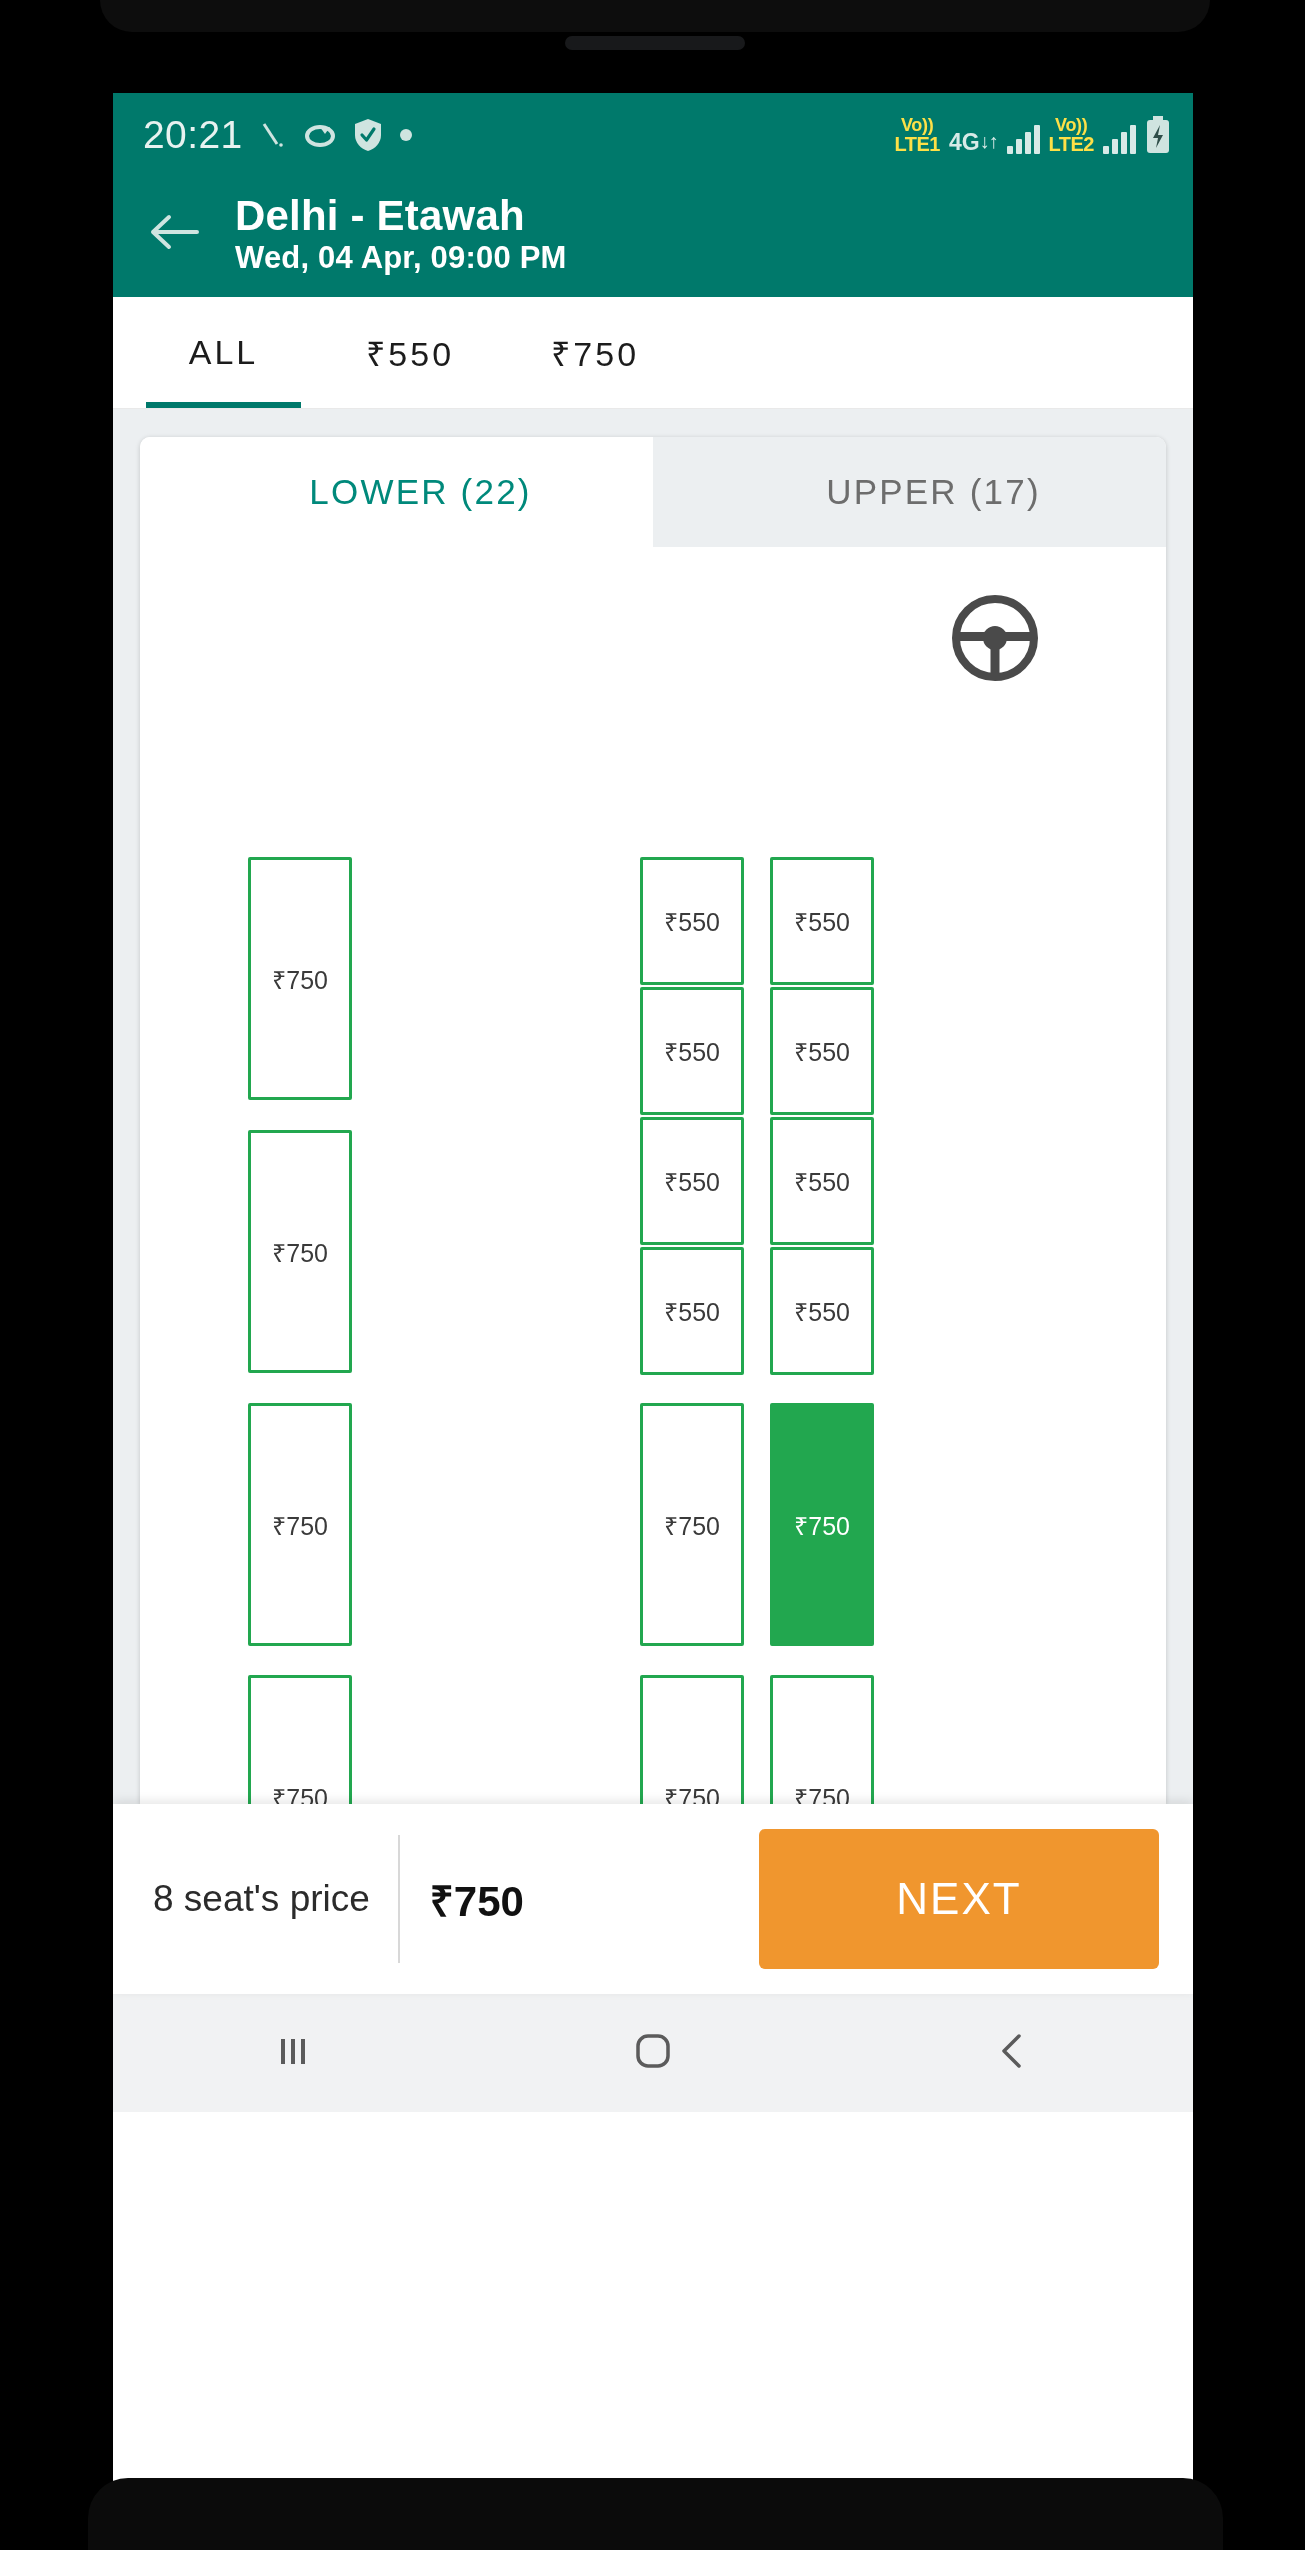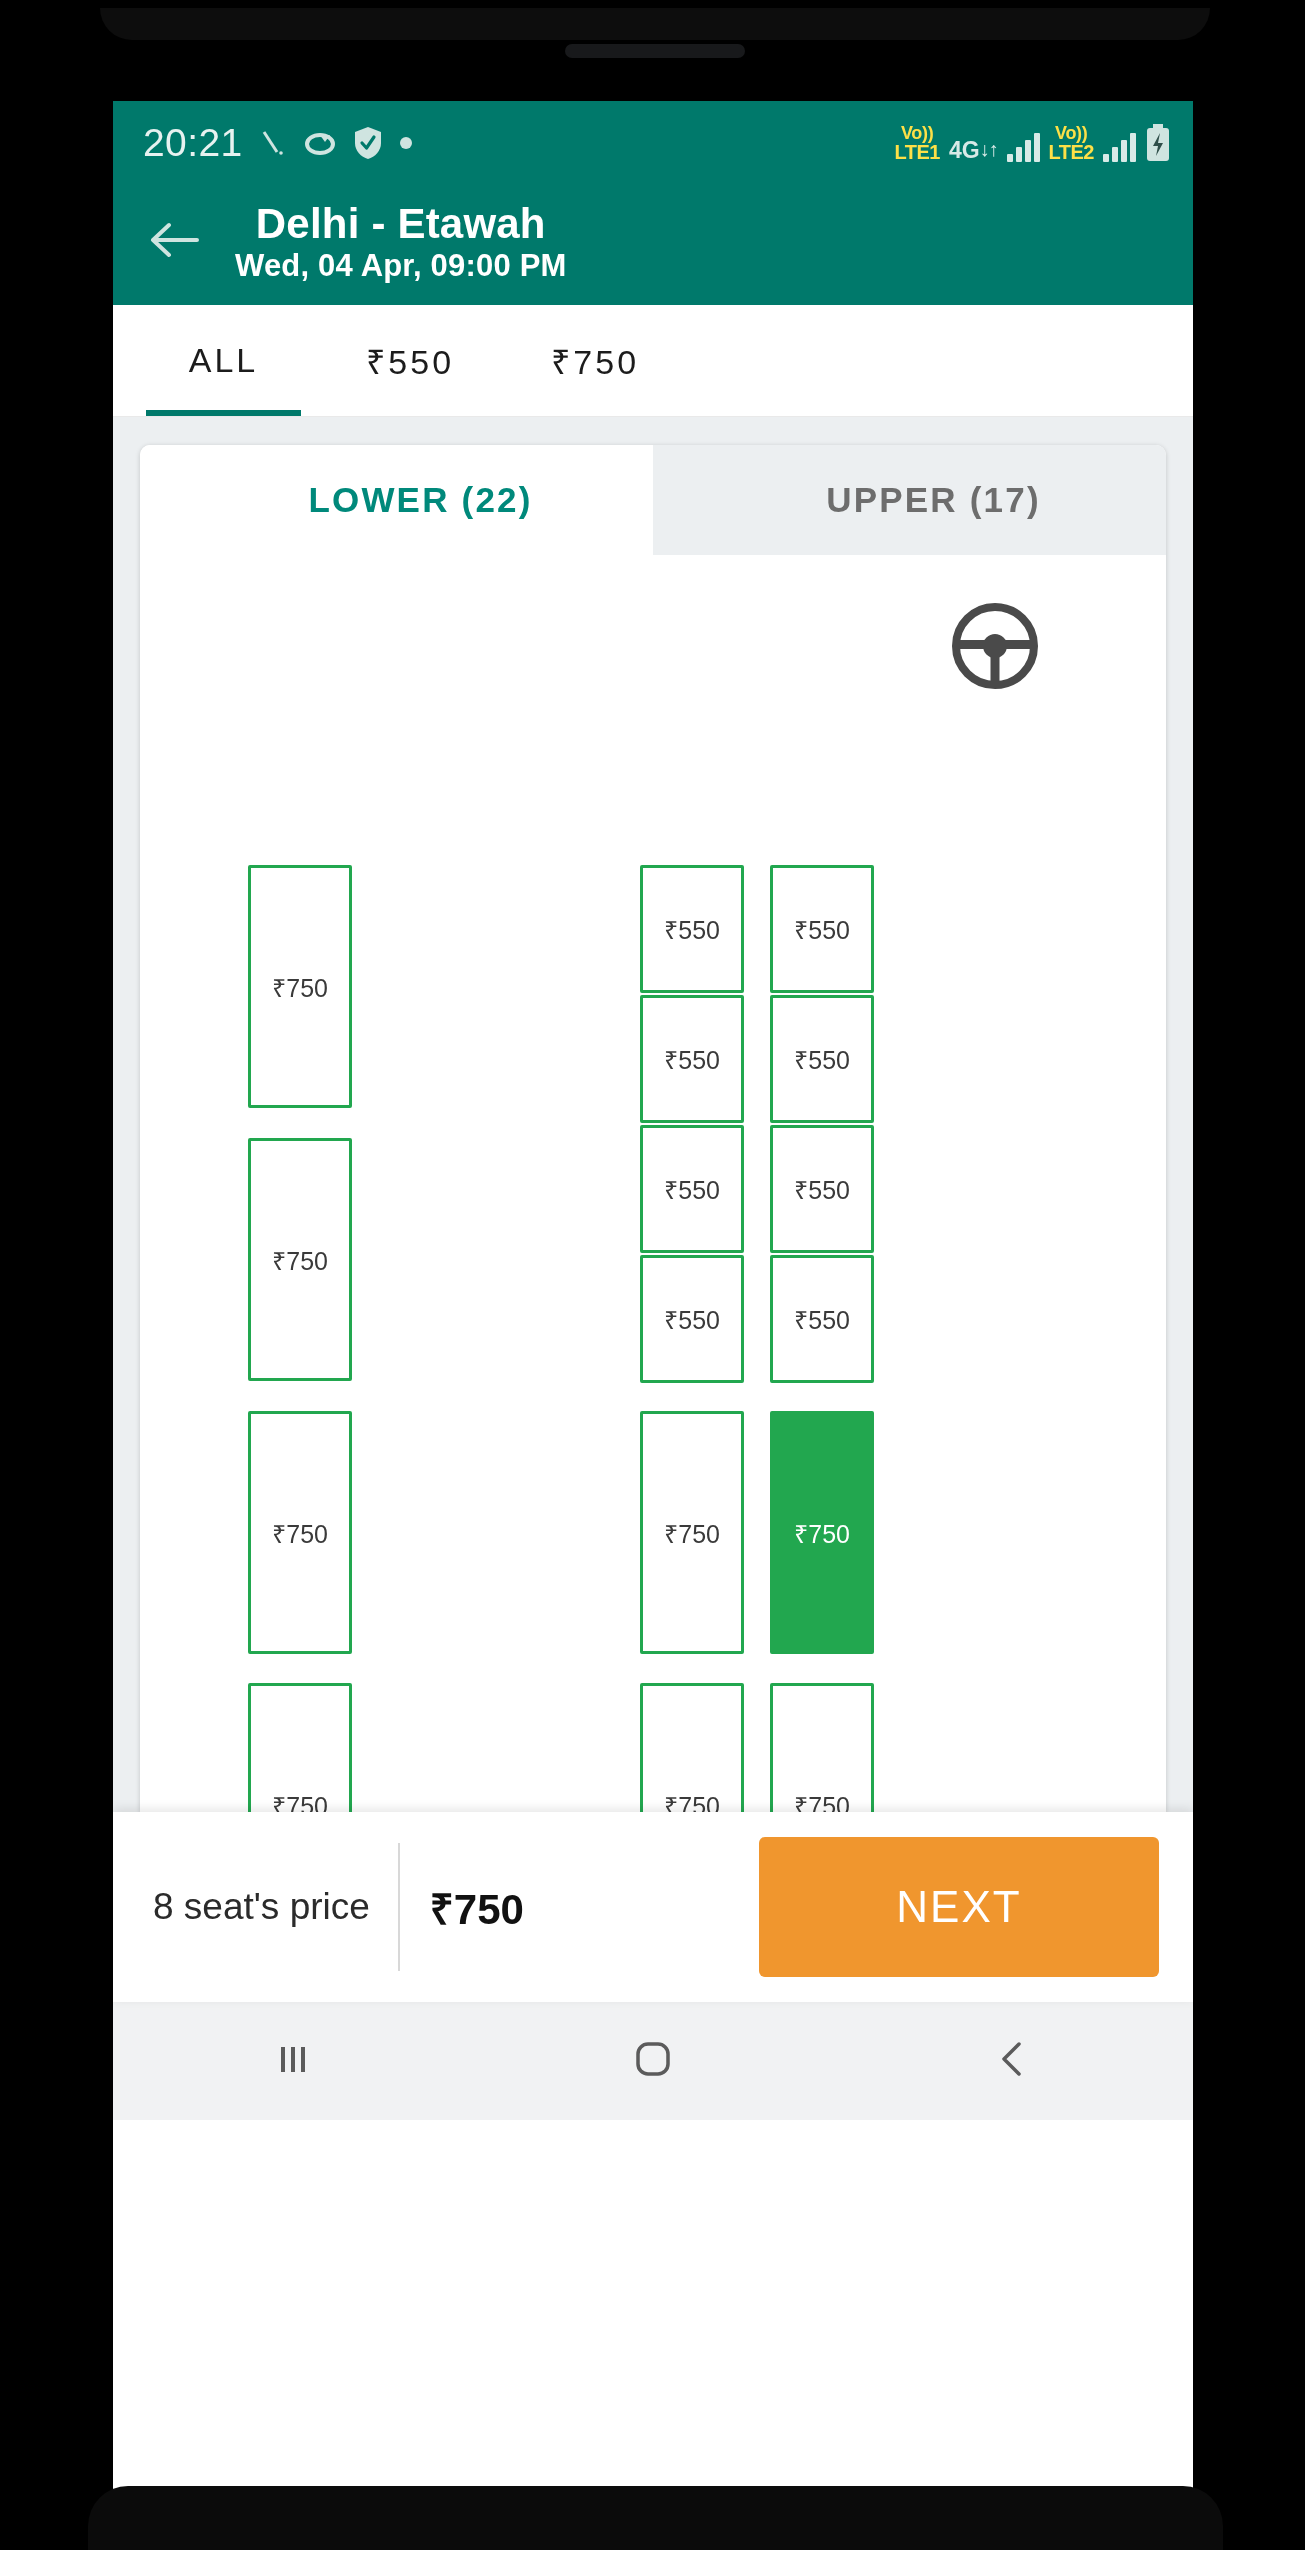--- a/index.html
+++ b/index.html
@@ -1,23 +1,22 @@
 <!DOCTYPE html>
 <html><head>
 <meta charset="utf-8">
 <style>
   * { margin:0; padding:0; box-sizing:border-box; }
   html,body { width:1305px; height:2550px; background:#000; overflow:hidden; }
   body { font-family:"Liberation Sans", sans-serif; }
 
   
   #device {
-    position:absolute; left:0; top:8px; width:1305px; height:2472px;
+    position:absolute; left:0; top:0; width:1305px; height:2472px;
     background:#000;
-    text-align:center;
   }
   .bezel-top {
     position:absolute; left:100px; top:0px; width:1110px; height:32px;
     background:#0d0d0d; border-radius:0 0 46px 46px;
   }
   .bezel-notch {
     position:absolute; left:565px; top:36px; width:180px; height:14px;
     background:#18191b; border-radius:8px;
   }
   .bezel-bottom {
@@ -79,21 +78,21 @@
 
   
   .deckwrap { position:relative; background:#eceff1; padding:28px 27px 0 27px; height:1395px; }
   .card {
     background:#fff; border-radius:10px 10px 0 0; height:100%;
     box-shadow:0 1px 5px rgba(0,0,0,.18); overflow:hidden; position:relative;
   }
   .decktabs { display:flex; height:110px; }
   .dtab {
     flex:1; display:flex; align-items:center; justify-content:center;
-    font-size:35px; letter-spacing:2.2px; font-weight:700;padding-left:48px;
+    font-size:35px; letter-spacing:2.2px; font-weight:400;padding-left:48px;
   }
   .dtab.active { background:#fff; color:#00897B; }
   .dtab.inactive { background:#eceff1; color:#6d6d6d; }
 
   .seatmap { position:relative; height:1285px; }
   .wheel { position:absolute; right:128px; top:48px; }
 
   .seat {
     position:absolute; border:3px solid #22a74f; background:#fff;
     display:flex; align-items:center; justify-content:center;

